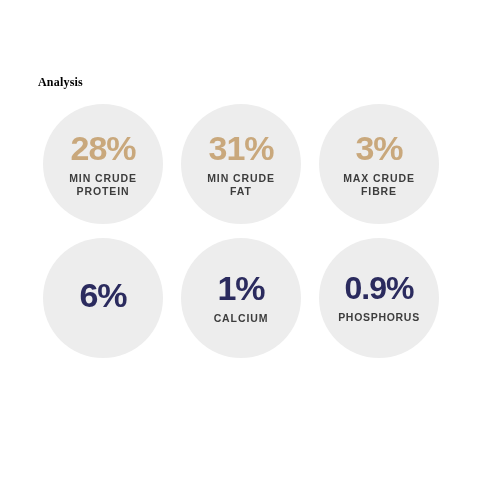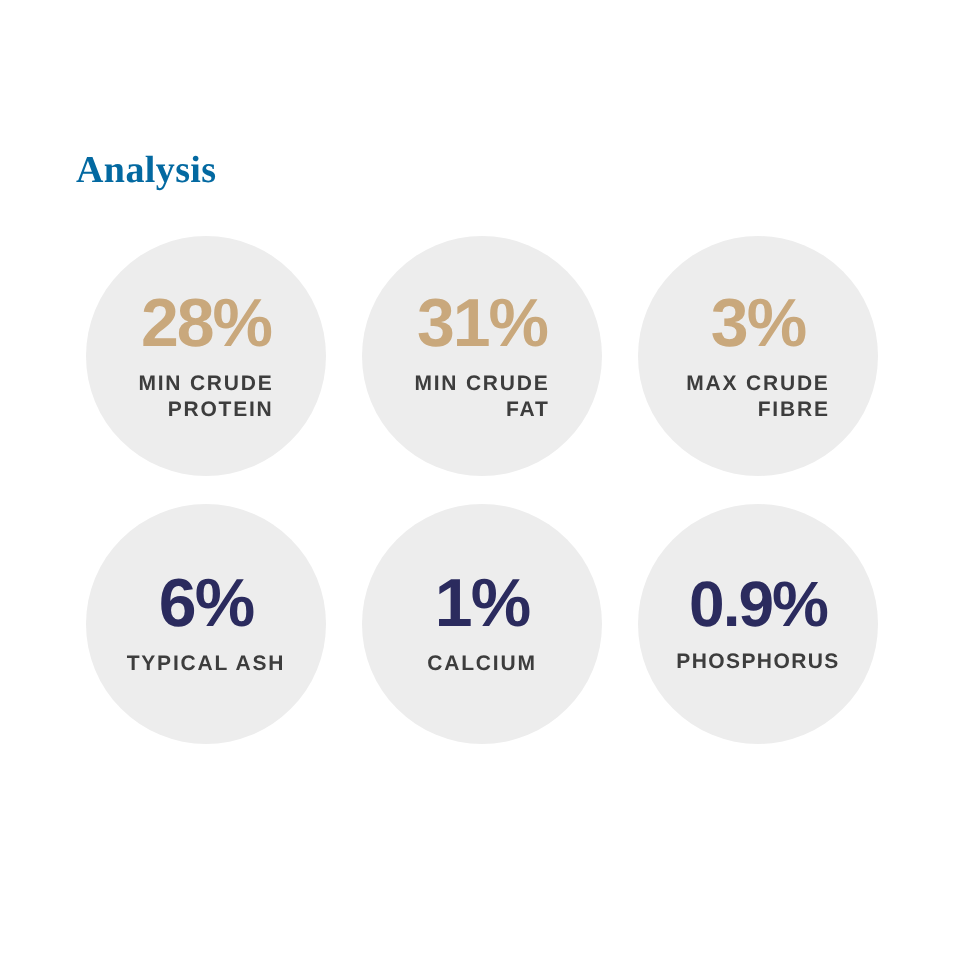--- a/index.html
+++ b/index.html
@@ -22,31 +22,31 @@
     width: 482px;
     height: 482px;
   }
 
   .page-title {
     position: absolute;
     left: 38px;
     top: 76px;
     font-family: "Liberation Serif", serif;
     font-weight: bold;
-    font-size: 19px;
-    color: #0369a1;
+    font-size: 12px;
+    color: #000000;
     letter-spacing: 0.2px;
     line-height: 1;
     white-space: nowrap;
   }
 
   .stats-grid {
     position: absolute;
     left: 43px;
-    top: 118px;
+    top: 104px;
     width: 396px;
     display: grid;
     grid-template-columns: repeat(3, 120px);
     grid-template-rows: repeat(2, 120px);
     column-gap: 18px;
     row-gap: 14px;
   }
 
   .stat-circle {
     width: 120px;
@@ -71,21 +71,21 @@
     margin-bottom: 7px;
   }
 
   .stat-label {
     font-family: "Liberation Sans", sans-serif;
     font-weight: bold;
     font-size: 10.5px;
     line-height: 13px;
     letter-spacing: 0.9px;
     color: #3d3d3d;
-    text-align: right;
+    text-align: center;
     text-transform: uppercase;
     white-space: pre-line;
   }
 
   
   .accent-tan  { color: #c9a87c; }
   .accent-navy { color: #2b2b5e; }
 
   
   .stat-circle.wide .stat-value { font-size: 32px; }
@@ -113,21 +113,20 @@
     </div>
 
     <div class="stat-circle">
       <div class="stat-value accent-tan">3%</div>
       <div class="stat-label">MAX CRUDE
 FIBRE</div>
     </div>
 
     <div class="stat-circle">
       <div class="stat-value accent-navy">6%</div>
-      <div class="stat-label">TYPICAL ASH</div>
     </div>
 
     <div class="stat-circle">
       <div class="stat-value accent-navy">1%</div>
       <div class="stat-label">CALCIUM</div>
     </div>
 
     <div class="stat-circle wide">
       <div class="stat-value accent-navy">0.9%</div>
       <div class="stat-label">PHOSPHORUS</div>

